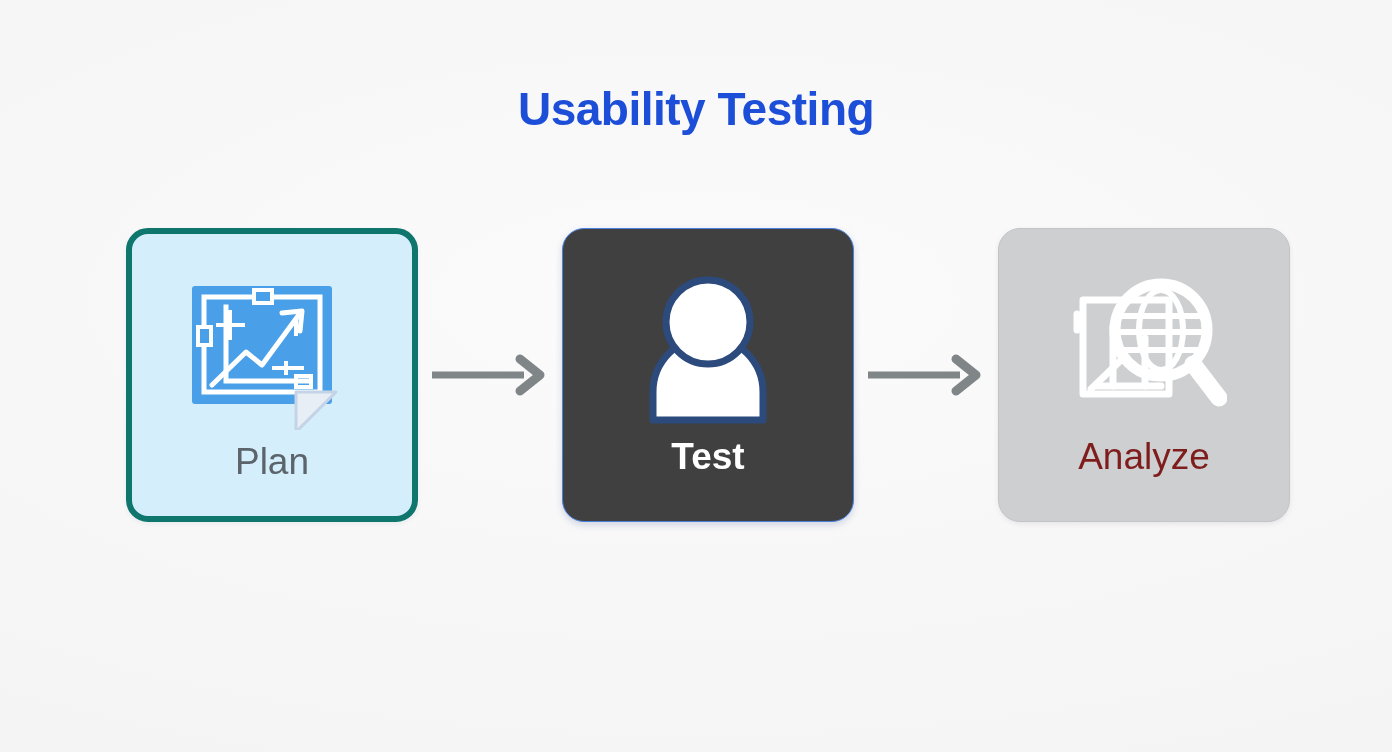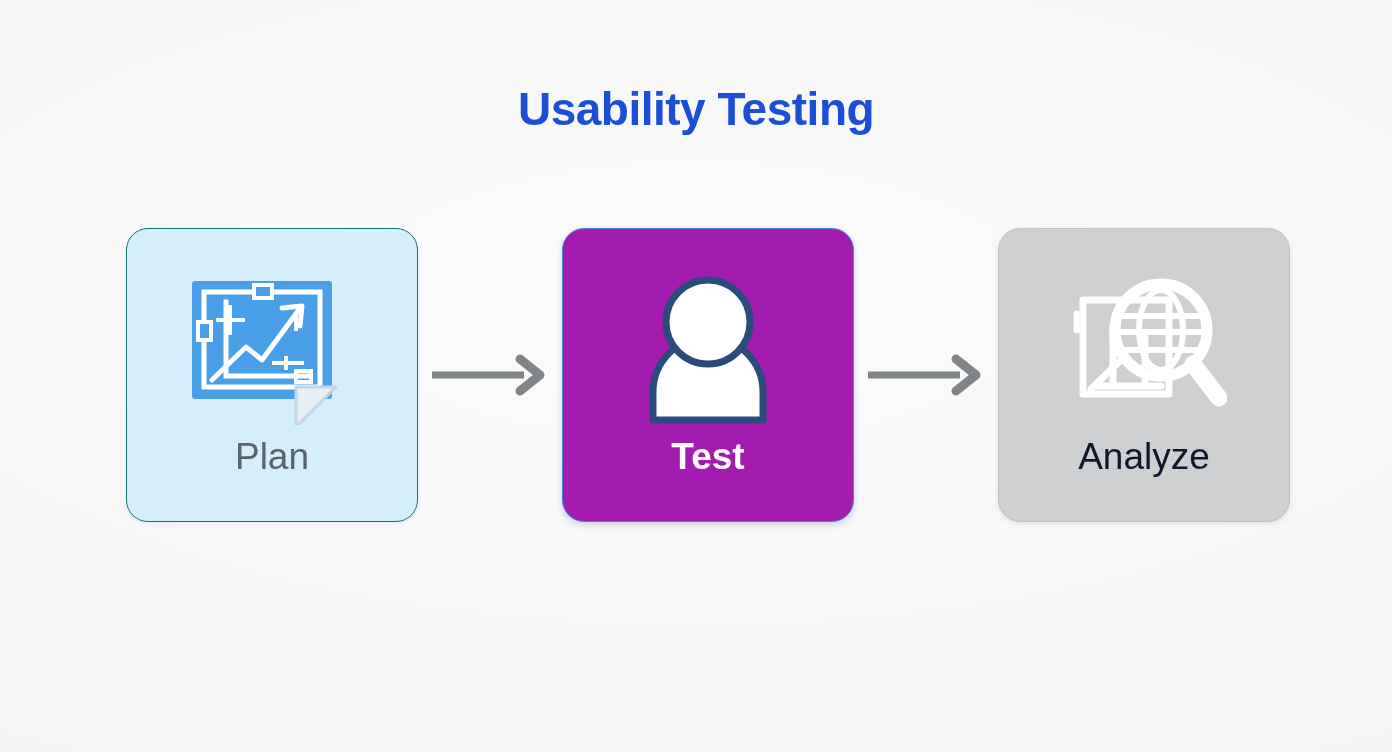--- a/index.html
+++ b/index.html
@@ -72,47 +72,47 @@
 
   .card .card-label {
     font-size: 37px;
     line-height: 1;
     margin-top: 6px;
   }
 
   
   .card-plan {
     background: #d4eefc;
-    border: 1px solid #0f766e;
+    border: 6px solid #0f766e;
     box-shadow: 0 2px 4px rgba(60,90,120,0.07);
   }
   .card-plan .card-label {
     color: #5b646b;
     font-weight: normal;
   }
 
   
   .card-test {
-    background: #a21caf;
+    background: #404040;
     border: 1px solid #4b81dd;
     box-shadow: 0 3px 7px rgba(40,70,130,0.20);
   }
   .card-test .card-label {
     color: #ffffff;
     font-weight: bold;
   }
 
   
   .card-analyze {
     background: #cdcfd1;
     border: 1px solid #c2c4c6;
     box-shadow: 0 2px 5px rgba(80,80,85,0.10);
   }
   .card-analyze .card-label {
-    color: #0f172a;
+    color: #7f1d1d;
     font-weight: normal;
   }
 
   
   .connector {
     flex: 1 1 auto;
     height: 294px;
     display: flex;
     align-items: center;
     justify-content: center;

